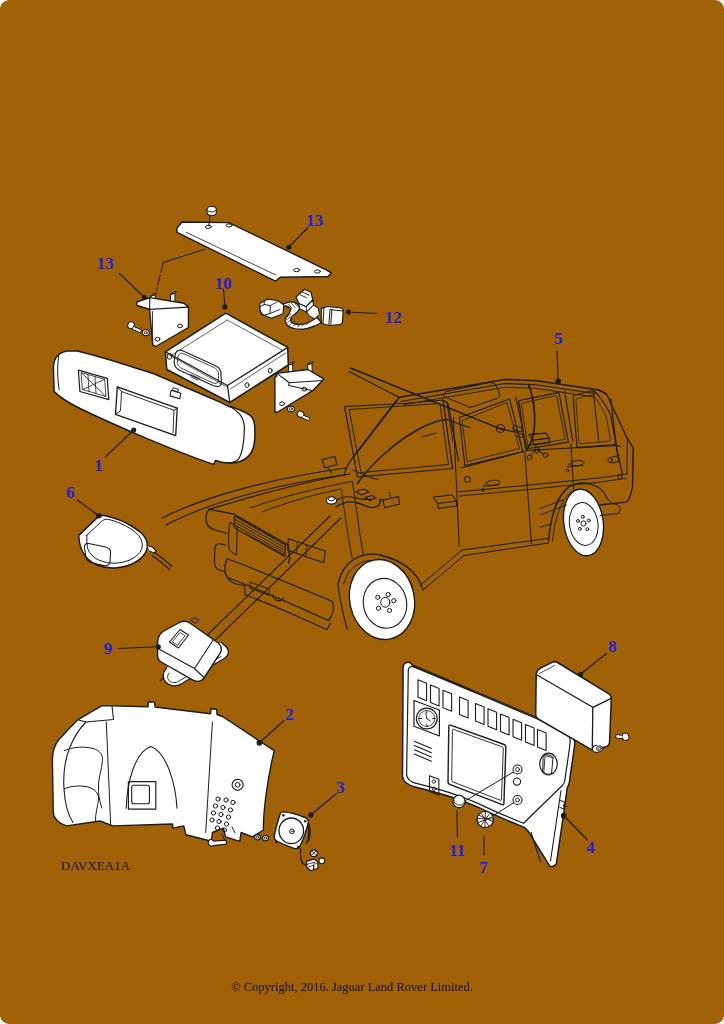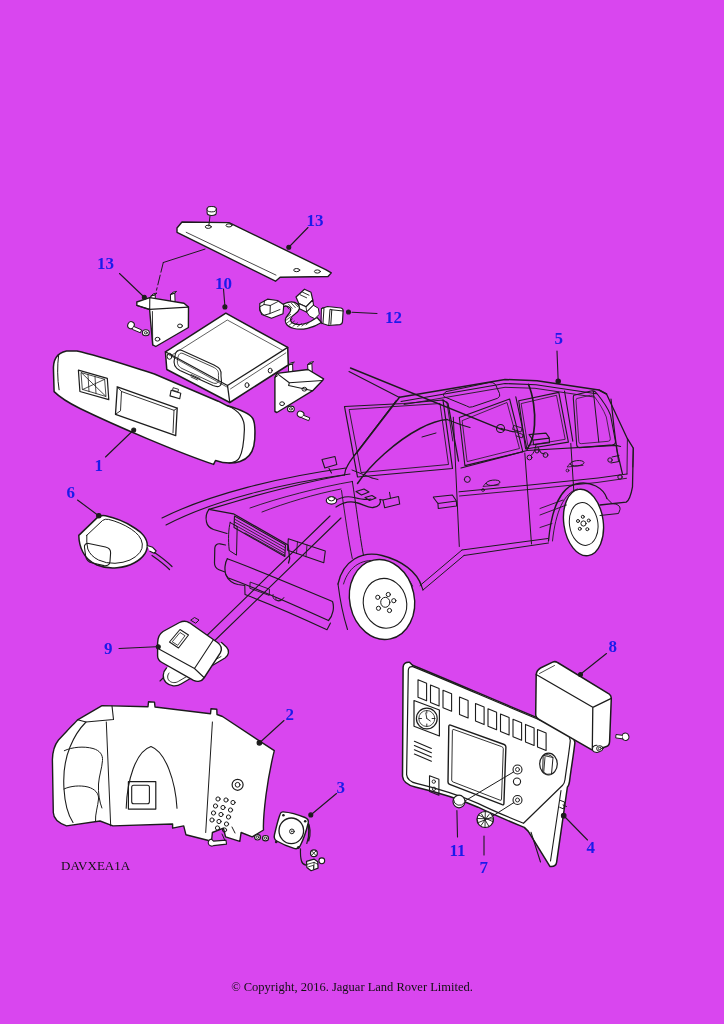--- a/index.html
+++ b/index.html
@@ -1,16 +1,16 @@
 <!DOCTYPE html>
 <html><head>
 <meta charset="utf-8">
 <style>
 html,body{margin:0;padding:0;background:#fff;}
-#page{position:relative;width:724px;height:1024px;background:#d946ef;overflow:hidden;}
+#page{position:relative;width:724px;height:1024px;background:#a16207;overflow:hidden;border-radius:9px;}
 text.lbl{font-family:"Liberation Serif",serif;font-weight:bold;font-size:17px;fill:#1b1bea;}
 text.code{font-family:"Liberation Serif",serif;font-size:13px;fill:#111;}
 </style>
 </head>
 <body>
 <div id="page">
 <svg width="724" height="1024" viewBox="0 0 724 1024" fill="none" stroke-linecap="round" stroke-linejoin="round">
 
 <g id="longlines" stroke="#1c1c1c" stroke-width="1.1">
   <path d="M350.5,368 L504,430.3" stroke-width="1.4"></path>

